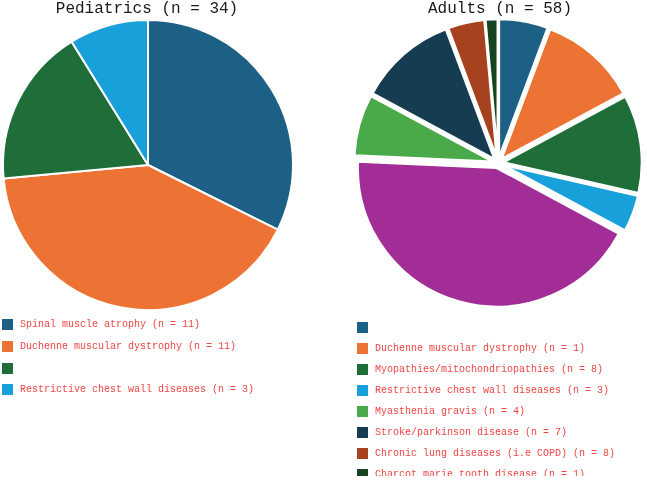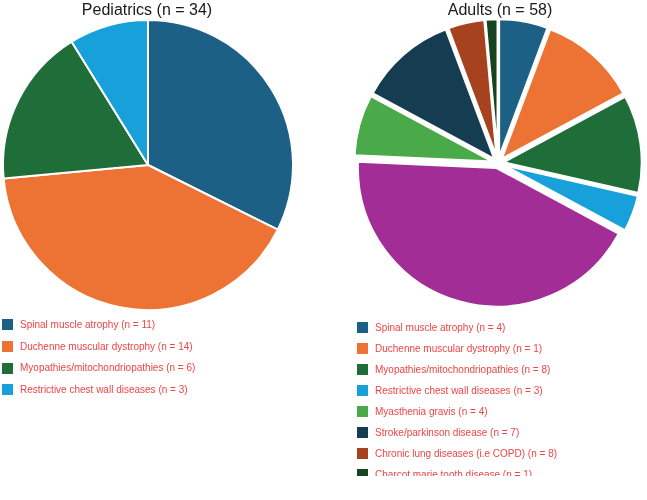--- a/index.html
+++ b/index.html
@@ -2,21 +2,21 @@
 <html><head>
 <meta charset="utf-8">
 <style>
   html, body { margin: 0; padding: 0; background: #ffffff; }
   .canvas {
     position: relative;
     width: 647px;
     height: 476px;
     background: #ffffff;
     overflow: hidden;
-    font-family: Liberation Sans, sans-serif;
+    font-family: Liberation Mono, monospace;
     color: #1f1f1f;
   }
   .chart-title {
     position: absolute;
     top: 0;
     font-size: 16px;
     line-height: 19px;
     text-align: center;
     color: #1a1a1a;
     white-space: nowrap;
@@ -77,36 +77,34 @@
       <path d="M 146.78 142.01 L 134.32 3.56 A 139 139 0 0 1 146.78 3.01 Z" fill="#174420" stroke="#ffffff" stroke-width="2.5" stroke-linejoin="round"></path>
     </svg>
 
   <div id="legend-0" class="legend legend-left">
       <div class="legend-row">
         <span class="swatch" style="background: rgb(29, 96, 134);"></span>
         <span class="legend-label">Spinal muscle atrophy (n = 11)</span>
       </div>
       <div class="legend-row">
         <span class="swatch" style="background: rgb(236, 115, 51);"></span>
-        <span class="legend-label">Duchenne muscular dystrophy (n = 14)</span>
+        <span class="legend-label">Duchenne muscular dystrophy (n = 11)</span>
       </div>
       <div class="legend-row">
         <span class="swatch" style="background: rgb(31, 110, 57);"></span>
-        <span class="legend-label">Myopathies/mitochondriopathies (n = 6)</span>
       </div>
       <div class="legend-row">
         <span class="swatch" style="background: rgb(24, 160, 218);"></span>
         <span class="legend-label">Restrictive chest wall diseases (n = 3)</span>
       </div>
     </div>
 
   <div id="legend-1" class="legend legend-right">
       <div class="legend-row">
         <span class="swatch" style="background: rgb(29, 96, 134);"></span>
-        <span class="legend-label">Spinal muscle atrophy (n = 4)</span>
       </div>
       <div class="legend-row">
         <span class="swatch" style="background: rgb(236, 115, 51);"></span>
         <span class="legend-label">Duchenne muscular dystrophy (n = 1)</span>
       </div>
       <div class="legend-row">
         <span class="swatch" style="background: rgb(31, 110, 57);"></span>
         <span class="legend-label">Myopathies/mitochondriopathies (n = 8)</span>
       </div>
       <div class="legend-row">

